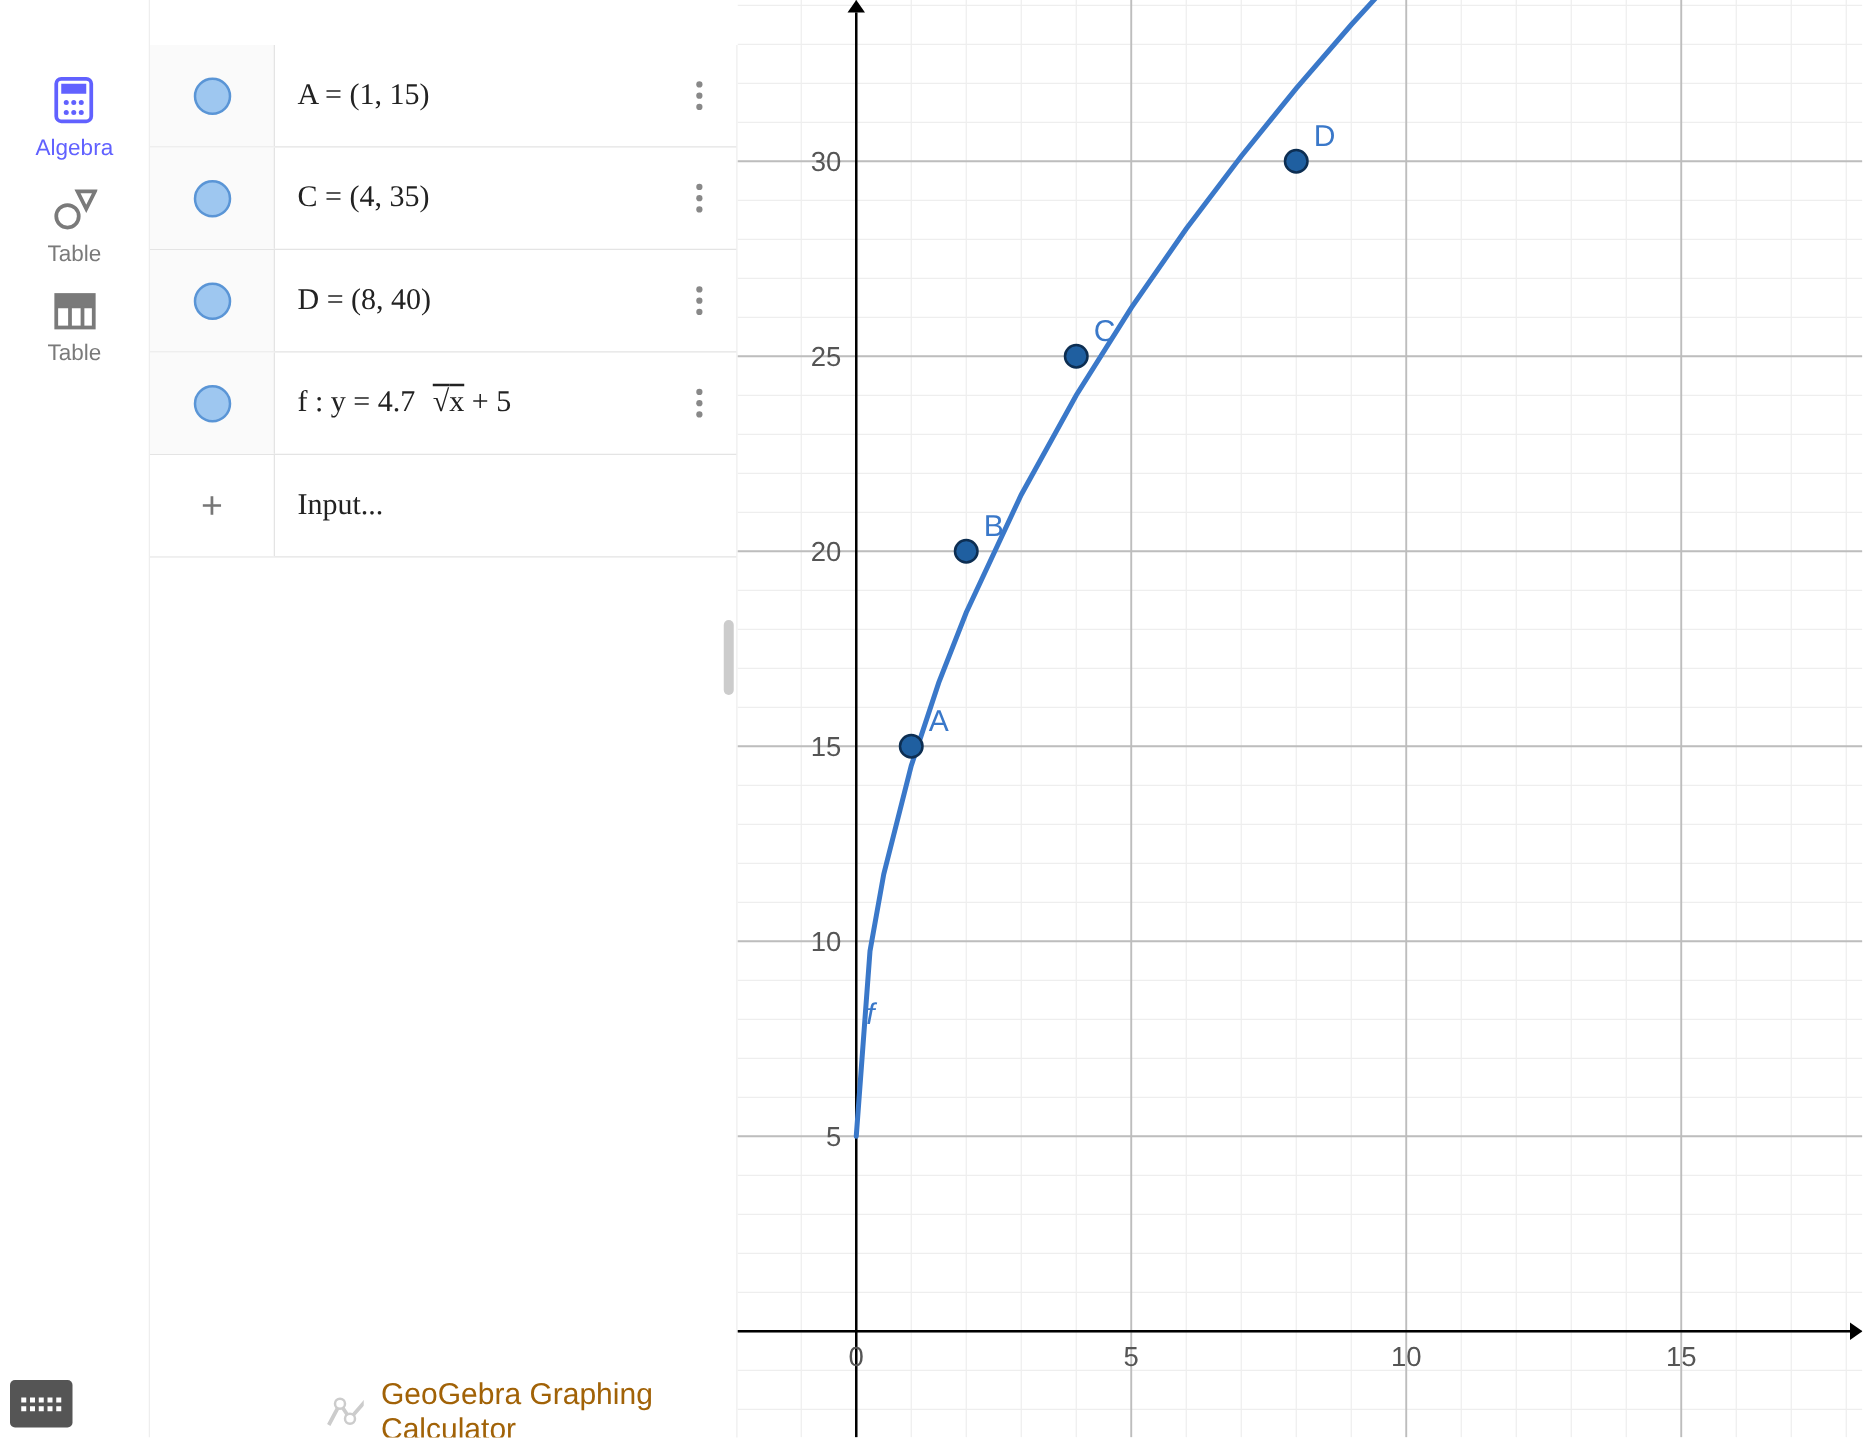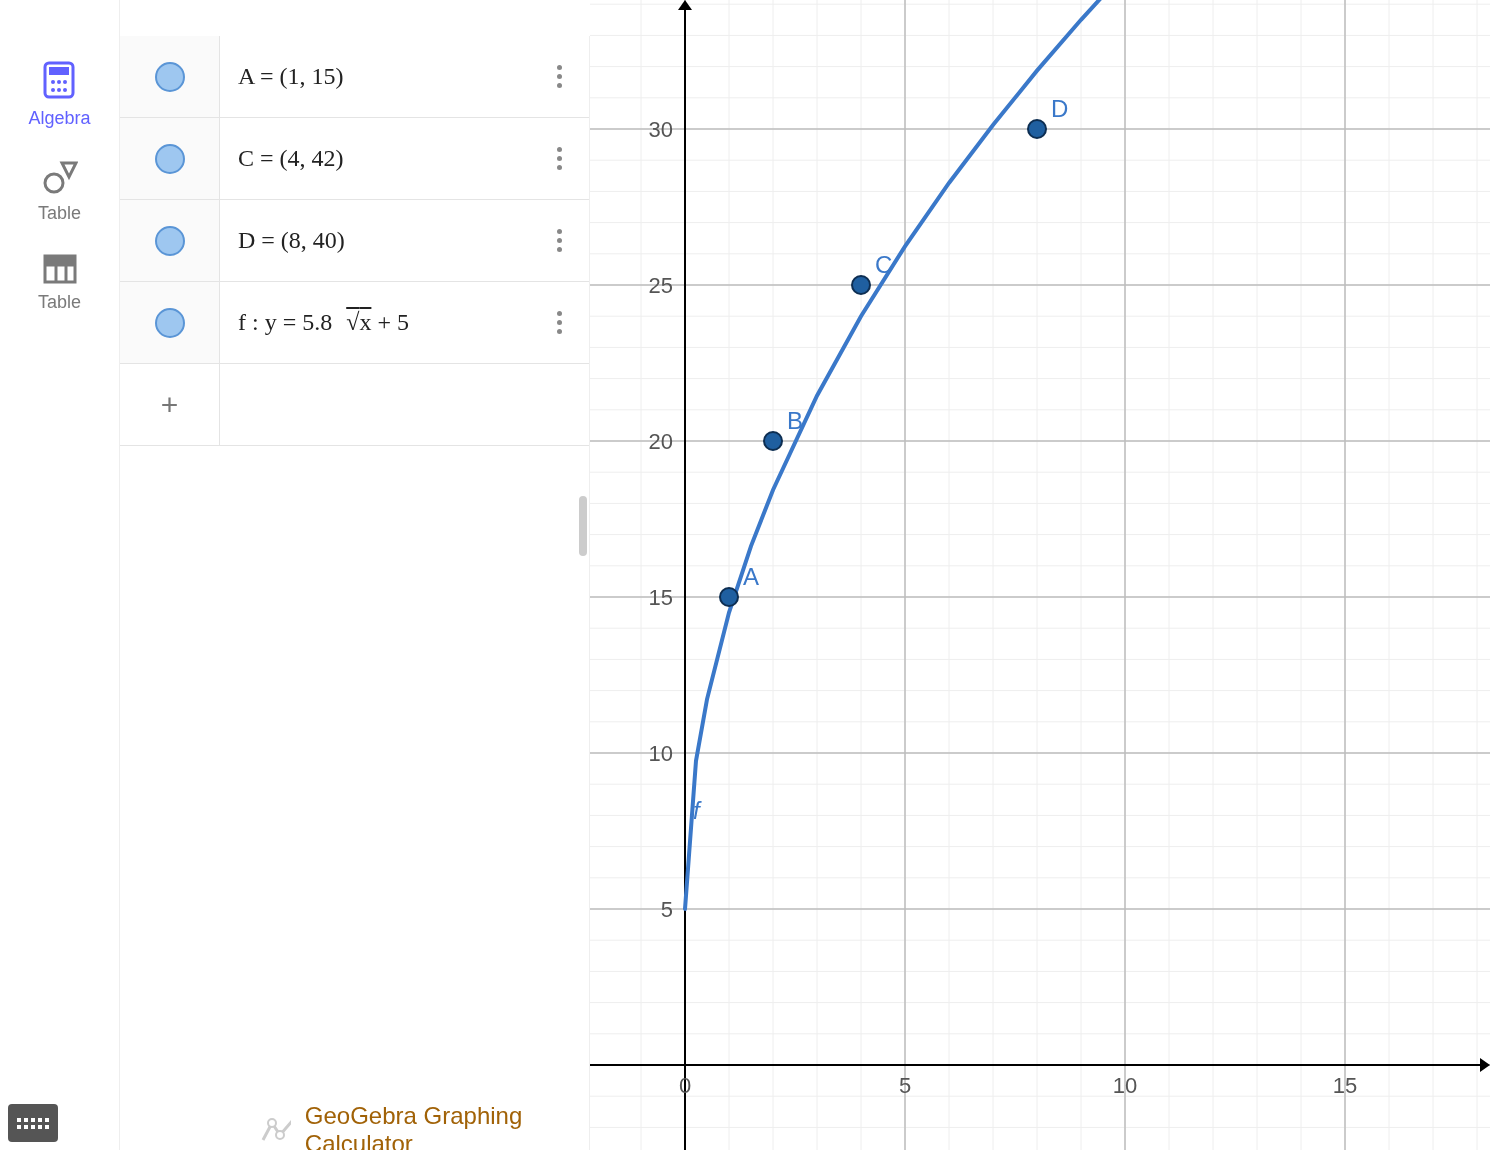--- a/index.html
+++ b/index.html
@@ -4,21 +4,21 @@
 <style>
   * { box-sizing: border-box; margin: 0; padding: 0; }
   html, body { width: 100%; height: 100%; font-family: Arial, Helvetica, sans-serif; background: #fff; overflow: hidden; }
   body { width: 1490px; height: 1150px; position: relative; }
 
   
   .leftnav {
     position: absolute; left: 0; top: 0; width: 120px; height: 100%;
     background: #fff; border-right: 1px solid #eee;
     display: flex; flex-direction: column; align-items: center;
-    padding-top: 60px; gap: 30px;
+    padding-top: 60px; gap: 20px;
   }
   .nav-item { display: flex; flex-direction: column; align-items: center; gap: 8px; cursor: pointer; color: #7a7a7a; font-size: 18px; }
   .nav-item.active { color: #6161ff; }
 
   
   .panel {
     position: absolute; left: 120px; top: 0; width: 470px; height: 100%;
     background: #fff; border-right: 1px solid #eee;
     display: flex; flex-direction: column; margin-top: 36px;
   }
@@ -108,21 +108,21 @@
           <span></span>
         </div>
     </div>
   </div>
 
 
   <div class="row">
     <div class="vis">
       <div class="circle-toggle"></div>
     </div>
-    <div class="label">C = (4, 42)</div>
+    <div class="label">C = (4, 35)</div>
     <div class="more">
       <div class="dots">
           <span></span>
           <span></span>
           <span></span>
         </div>
     </div>
   </div>
 
   <div class="row">
@@ -137,35 +137,36 @@
           <span></span>
         </div>
     </div>
   </div>
 
   <div class="row">
     <div class="vis">
       <div class="circle-toggle"></div>
     </div>
     <div class="label">
-      <span>f :  y</span><span> = 5.8 </span><span style="text-decoration:overline; padding-left:8px;">√<span>x</span></span><span> + 5</span>
+      <span>f :  y</span><span> = 4.7 </span><span style="text-decoration:overline; padding-left:8px;">√<span>x</span></span><span> + 5</span>
     </div>
     <div class="more">
       <div class="dots">
           <span></span>
           <span></span>
           <span></span>
         </div>
     </div>
   </div>
 
   <div class="row" style="border-bottom:1px solid #e4e4e4;">
     <div class="vis" style="background:#fff;">
       <div class="plus">+</div>
     </div>
+    <div class="label input-placeholder">Input...</div>
   </div>
 
   <div class="scroll-handle"></div>
 
   <div class="branding">
     <svg width="36" height="30">
       <polyline points="3,25 12,8 20,20 33,5" fill="none" stroke="#ccc" stroke-width="3"></polyline>
       <circle cx="12" cy="8" r="4" fill="#fff" stroke="#ccc" stroke-width="2"></circle>
       <circle cx="20" cy="20" r="4" fill="#fff" stroke="#ccc" stroke-width="2"></circle>
     </svg>

